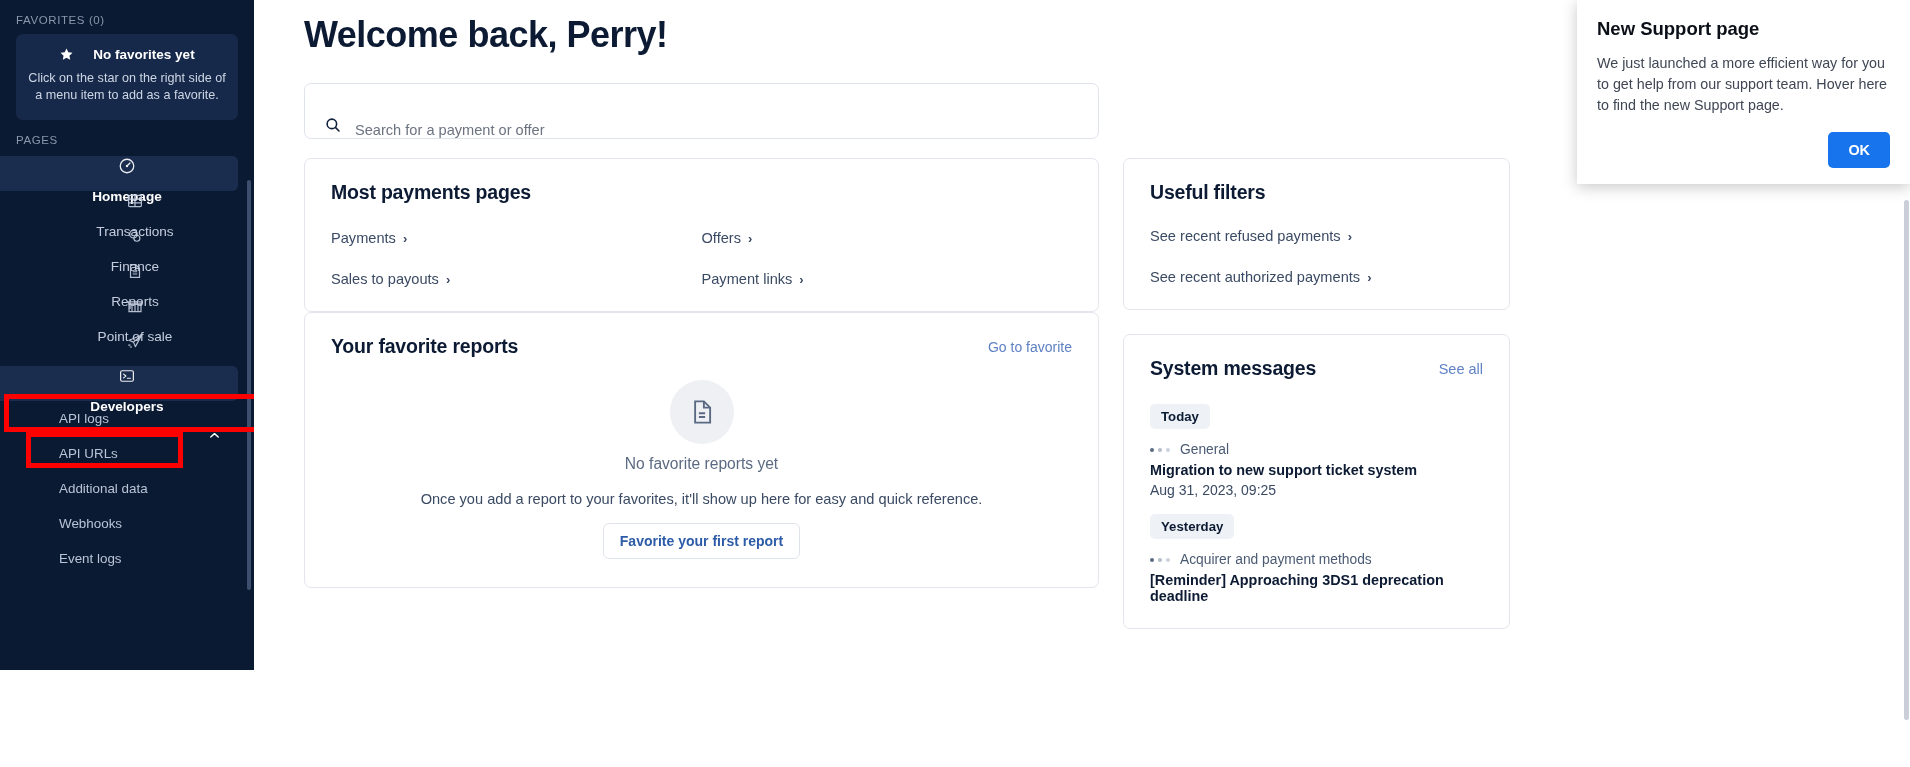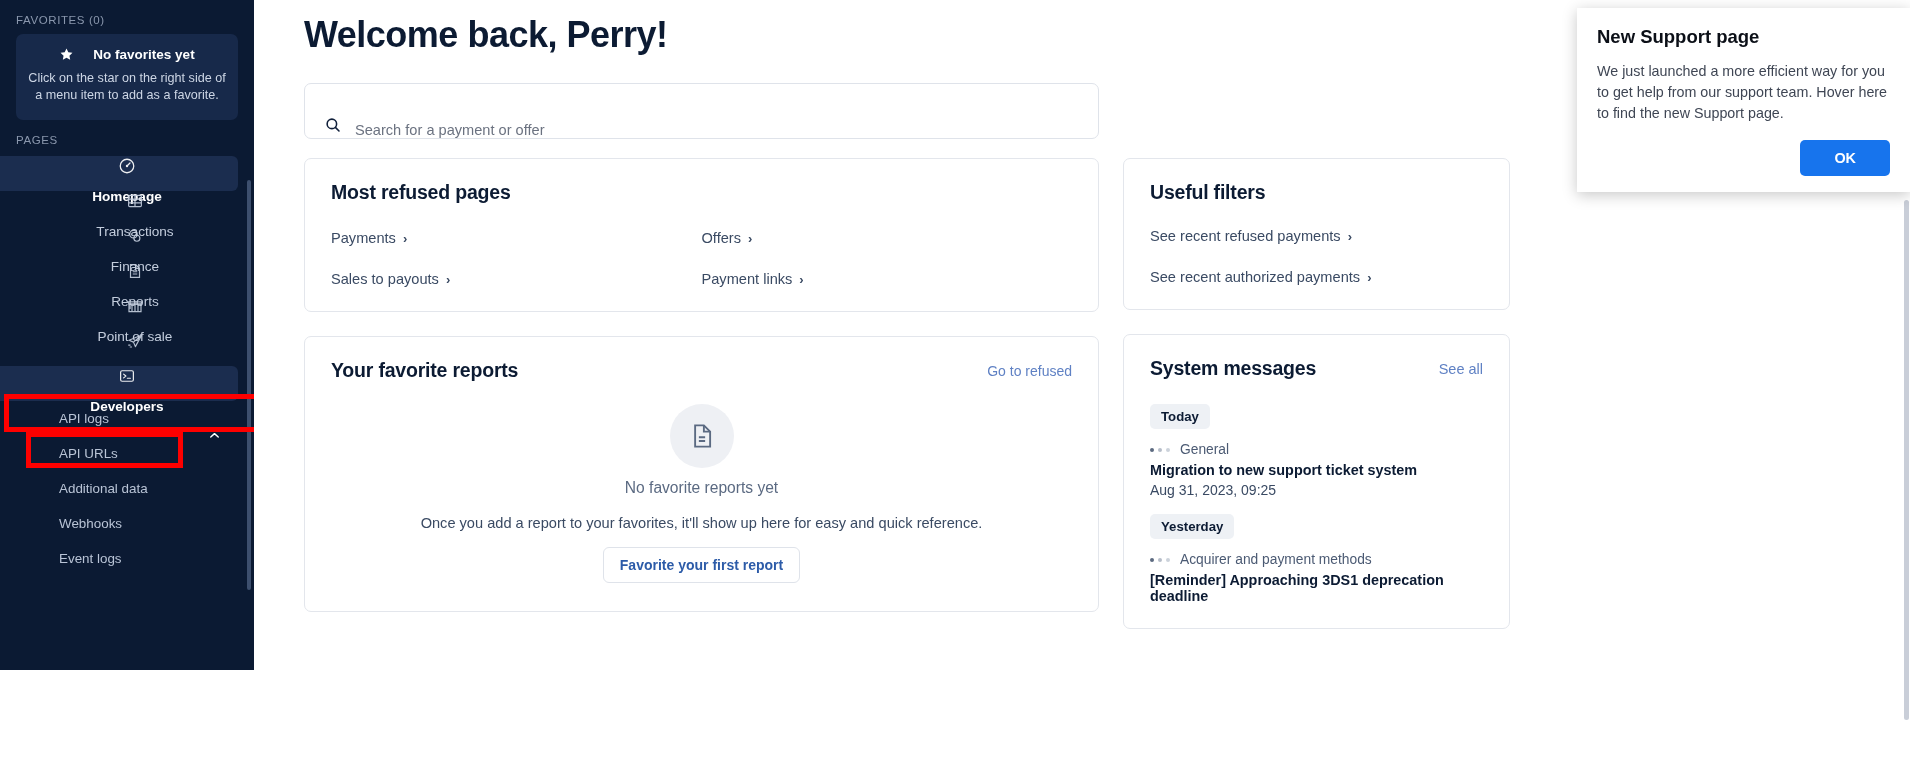--- a/index.html
+++ b/index.html
@@ -184,33 +184,33 @@
   .dots i { width: 4px; height: 4px; border-radius: 50%; background: #9aa5b6; display: inline-block; }
   .dots i:nth-child(1) { background: #5c6a80; }
   .dots i:nth-child(2) { background: #b6bdc9; }
   .dots i:nth-child(3) { background: #ccd2db; }
   .msg-title { margin-top: 5px; font-size: 14.4px; font-weight: 700; color: #0c1b33; }
   .msg-date { margin-top: 4px; font-size: 14px; color: #3a4a63; }
 
   
   .popup {
     position: absolute;
-    right: 0; top: 8px;
+    right: 0; top: 0;
     width: 333px;
     background: #ffffff;
     box-shadow: 0 3px 14px rgba(0,0,0,.22);
     padding: 18px 20px 16px 20px;
     z-index: 60;
   }
   .popup-title { font-size: 18.5px; font-weight: 700; color: #0b0f17; }
   .popup-body { margin-top: 13px; font-size: 14.3px; line-height: 21px; color: #3f4654; }
   .popup-actions { display: flex; justify-content: flex-end; margin-top: 16px; }
   .ok-btn {
     background: #1774ed; color: #fff; border: none;
-    border-radius: 5px; padding: 10px 34px;
+    border-radius: 5px; padding: 10px 20px;
     font-size: 14.4px; font-weight: 700; cursor: pointer;
     font-family: "Liberation Sans", sans-serif;
   }
   
   .page-scroll {
     position: absolute; right: 1px; top: 200px; width: 5px; height: 520px;
     background: #c9ced8; border-radius: 3px; z-index: 30;
   }
 </style>
 </head>
@@ -353,45 +353,45 @@
           </svg>
       </span>
       <span class="search-ph">Search for a payment or offer</span>
     </div>
 
     <div class="cols">
 
       <div class="col-left">
 
         <section class="card card-pad">
-          <div class="card-h">Most refused pages</div>
+          <div class="card-h">Most payments pages</div>
           <div class="mvp-grid">
             <a class="mvp-link">
                 <span>Payments</span>
                 <span class="caret">›</span>
               </a>
             <a class="mvp-link">
                 <span>Offers</span>
                 <span class="caret">›</span>
               </a>
             <a class="mvp-link">
                 <span>Sales to payouts</span>
                 <span class="caret">›</span>
               </a>
             <a class="mvp-link">
                 <span>Payment links</span>
                 <span class="caret">›</span>
               </a>
           </div>
         </section>
 
-        <section class="card card-pad" style="margin-top:24px;">
+        <section class="card card-pad" style="">
           <div class="card-h-row">
             <div class="card-h">Your favorite reports</div>
-            <a class="link-blue">Go to refused</a>
+            <a class="link-blue">Go to favorite</a>
           </div>
           <div class="fav-rep-body">
             <div class="doc-circle">
               <svg viewBox="0 0 24 24" width="30" height="30" fill="none" stroke="#5b6a82" stroke-width="1.5">
                   <path d="M6.5 3.5h7l5 5v12h-12z"></path>
                   <path d="M13.5 3.5v5h5"></path>
                   <path d="M9.5 13h5M9.5 16h5"></path>
                 </svg>
             </div>
             <div class="fav-rep-empty">No favorite reports yet</div>

